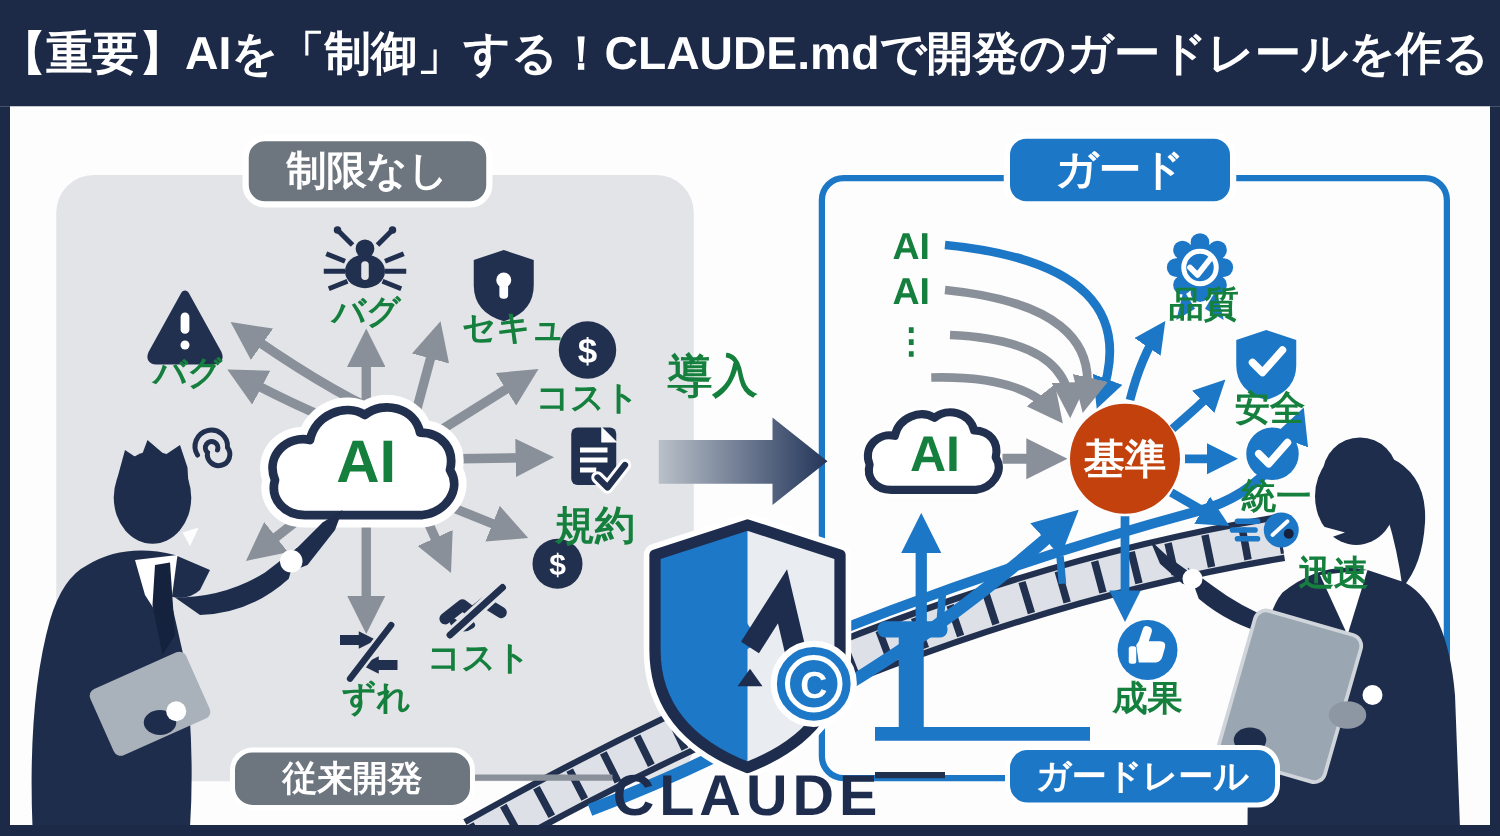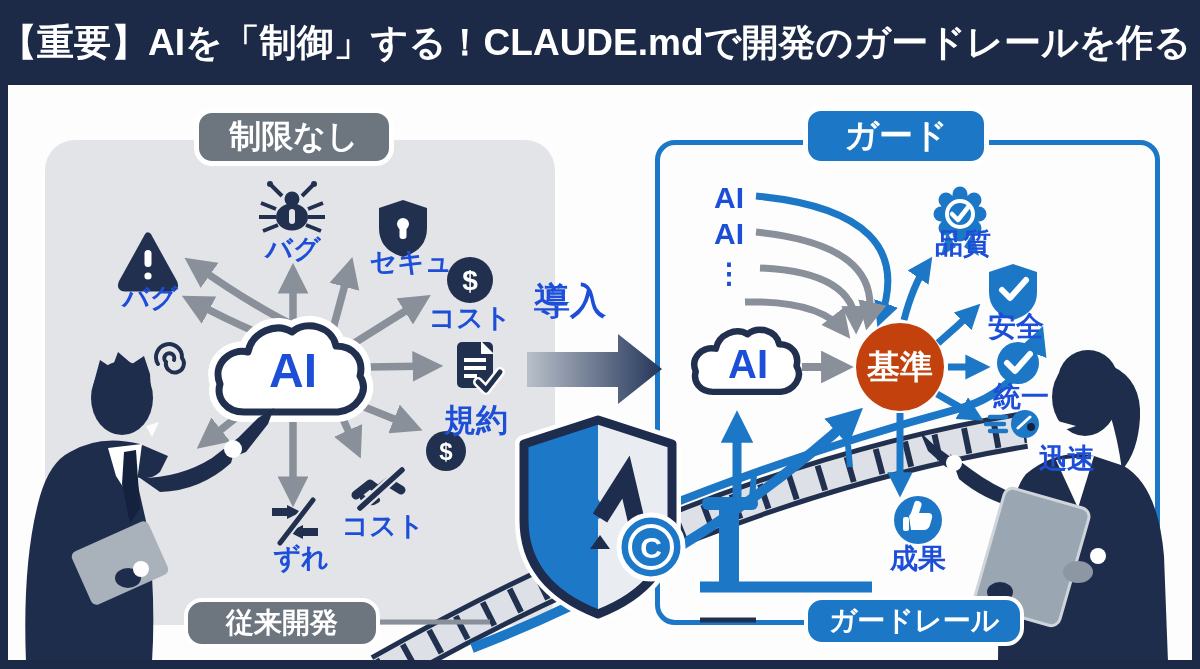--- a/index.html
+++ b/index.html
@@ -8,21 +8,21 @@
   .abs{position:absolute;}
   .panel-left{left:45px;top:140px;width:510px;height:485px;background:#e2e4e8;border-radius:30px;z-index:1;}
   .panel-right{left:655px;top:140px;width:505px;height:485px;border:5px solid #1c77c6;border-radius:20px;box-sizing:border-box;z-index:1;}
   #art{left:0;top:0;z-index:2;pointer-events:none;}
   .frame{background:#1c2a48;z-index:3;}
   .banner{left:0;top:0;width:1200px;height:85px;background:#1c2a48;z-index:3;display:flex;align-items:center;justify-content:flex-start;}
   .banner-title{color:#ffffff;font-weight:800;font-size:37px;white-space:nowrap;letter-spacing:0px;}
   .badge{z-index:4;display:flex;align-items:center;justify-content:center;color:#fff;font-weight:bold;box-sizing:border-box;white-space:nowrap;}
   .badge-gray{background:#6d757f;border:5px solid #fff;border-radius:18px;}
   .badge-blue{background:#1c77c6;border:5px solid #fff;border-radius:18px;}
-  .label{position:absolute;z-index:4;font-weight:bold;color:#1d4ed8;transform:translate(-50%,-50%);white-space:nowrap;}
+  .label{position:absolute;z-index:4;font-weight:bold;color:#15803d;transform:translate(-50%,-50%);white-space:nowrap;}
   .hub{z-index:4;background:#c2410c;border-radius:50%;display:flex;align-items:center;justify-content:center;color:#fff;font-weight:bold;}
 </style>
 </head>
 <body>
 
 <div id="stage">
 
   <div class="abs panel-left"></div>
   <div class="abs panel-right"></div>
 
@@ -249,20 +249,21 @@
   <div class="abs frame" style="left:1192px;top:85px;width:8px;height:575px;"></div>
 
   <div class="abs badge badge-gray" style="left:194px;top:108px;width:200px;height:58px;font-size:32px;">制限なし</div>
   <div class="abs badge badge-blue" style="left:803px;top:106px;width:186px;height:60px;font-size:34px;">ガード</div>
   <div class="abs badge badge-gray" style="left:184px;top:598px;width:196px;height:50px;font-size:28px;border-width:4px;text-align:center;">従来開発</div>
   <div class="abs badge badge-blue" style="left:804px;top:596px;width:220px;height:50px;font-size:28px;border-width:4px;">ガードレール</div>
 
   <div class="abs hub" style="left:856px;top:323px;width:88px;height:88px;font-size:33px;">基準</div>
 
   <div class="label" style="left:570px;top:301px;font-size:36px;">導入</div>
+  <div class="label" style="left:598px;top:636px;font-size:46px;letter-spacing:4px;color:#1e2c4e;">CLAUDE</div>
   <div class="label" style="left:293px;top:370px;font-size:48px;">AI</div>
   <div class="label" style="left:748px;top:364px;font-size:40px;">AI</div>
 
   <div class="label" style="left:729px;top:198px;font-size:30px;">AI</div>
   <div class="label" style="left:729px;top:234px;font-size:30px;">AI</div>
   <div class="label" style="left:729px;top:273px;font-size:28px;">⋮</div>
 
   <div class="label" style="left:150px;top:298px;font-size:27px;">バグ</div>
   <div class="label" style="left:293px;top:249px;font-size:27px;">バグ</div>
   <div class="label" style="left:411px;top:262px;font-size:27px;">セキュ</div>

